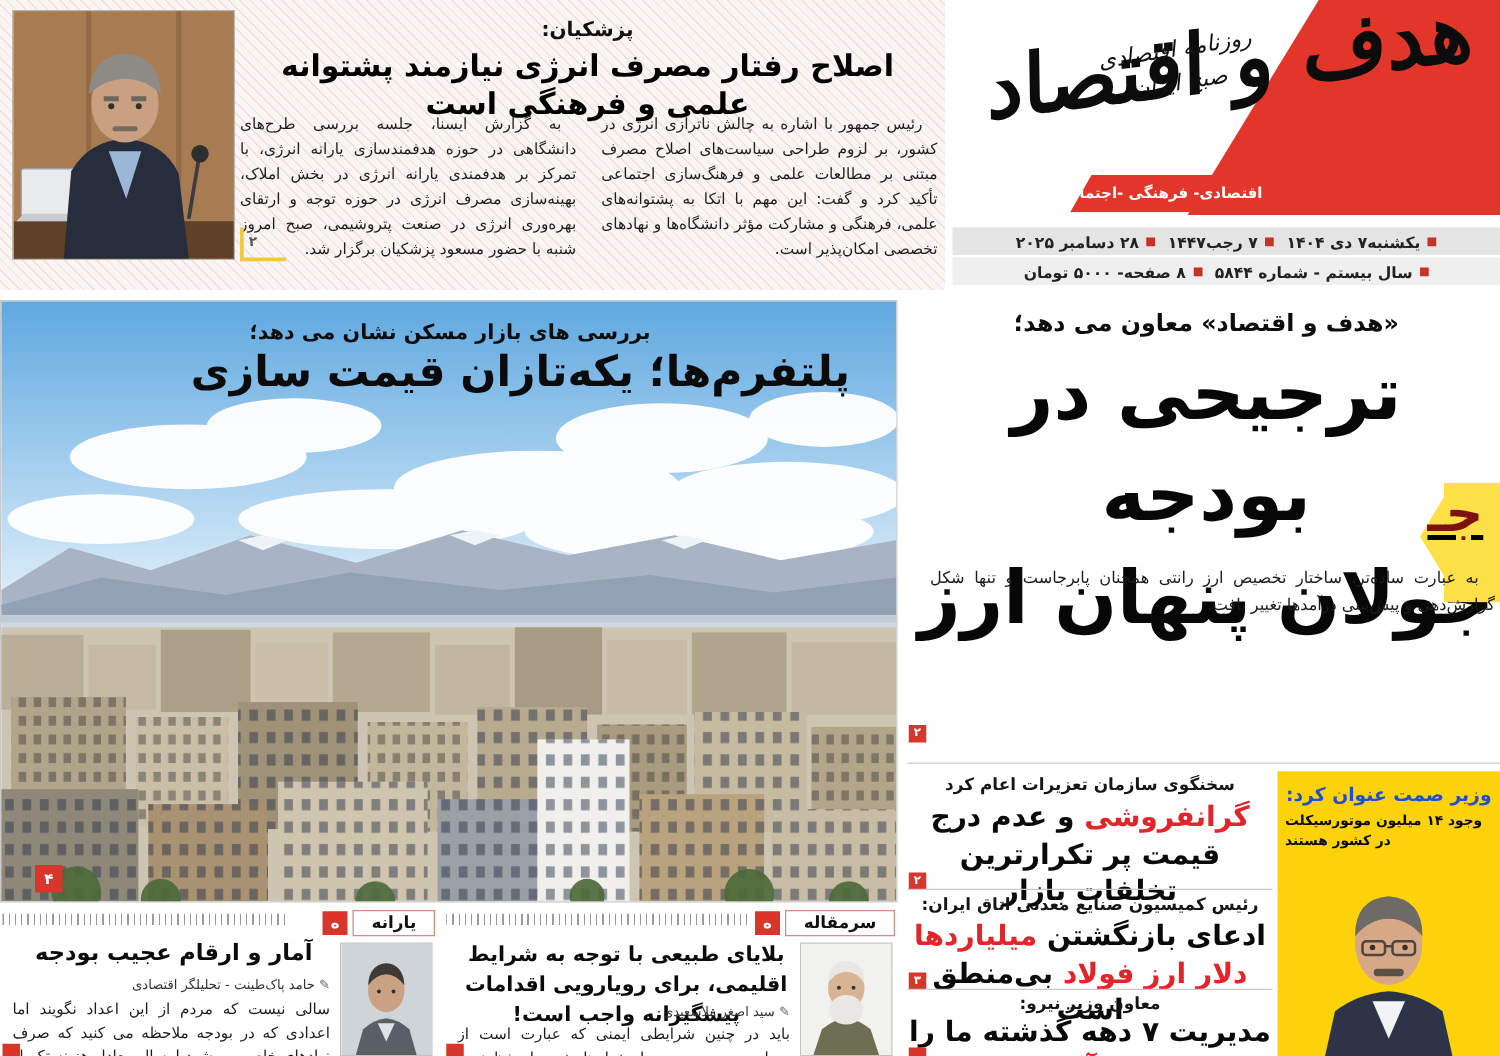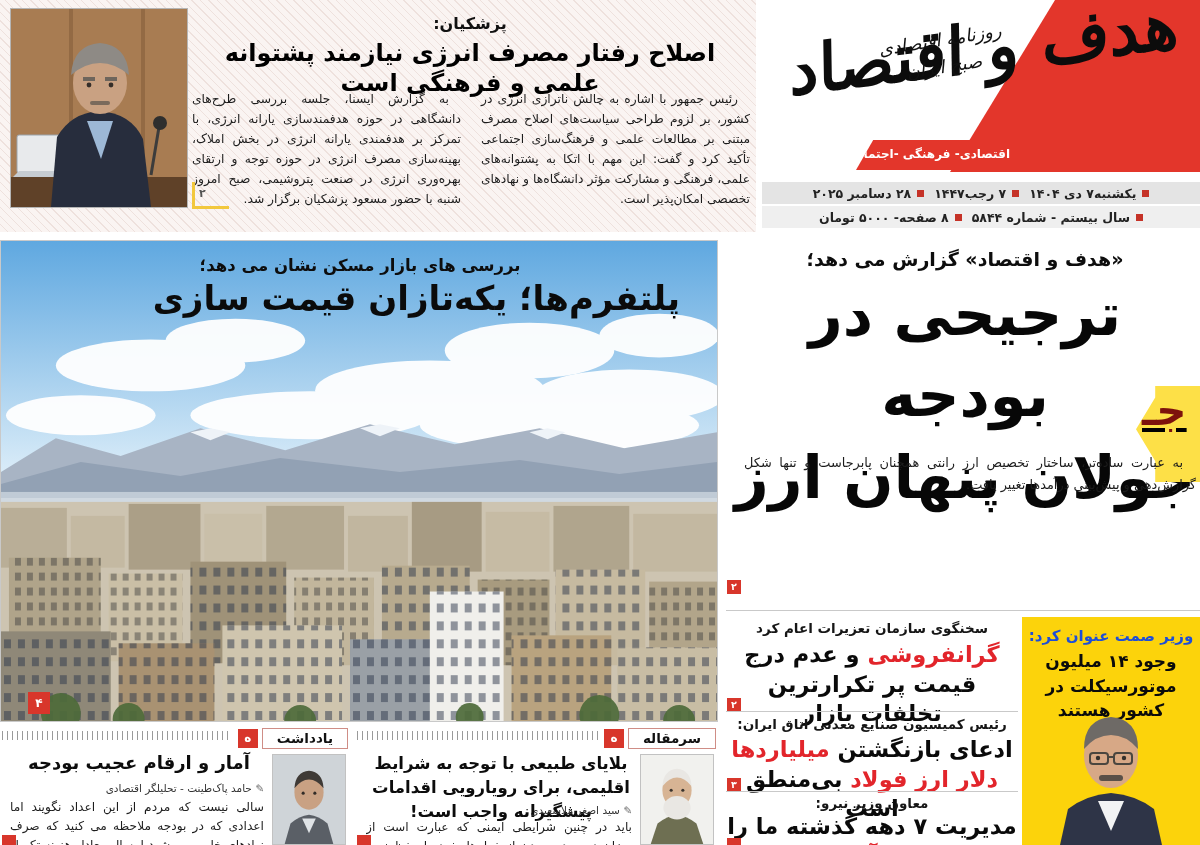--- a/index.html
+++ b/index.html
@@ -56,21 +56,21 @@
   .hr{height:1px;background:#c9c9c9;}
 
   
   .mc-kicker{width:292px;text-align:center;font-size:13.5px;font-weight:bold;color:#161616;}
   .mc-head{width:292px;text-align:center;font-size:22.5px;font-weight:800;color:#0a0a0a;line-height:1.32;}
   .red-txt{color:#e2252b;}
 
   
   .minister{left:1022px;top:617px;width:178px;height:228px;background:#fcd30b;overflow:hidden;}
   .min-kicker{position:absolute;left:0;top:10px;width:100%;text-align:center;color:#1d4ed8;font-size:15px;font-weight:bold;}
-  .min-head{position:absolute;left:0;top:32px;width:100%;text-align:center;color:#0b0b0b;font-size:17px;font-weight:bold;line-height:1.45;padding:0 6px;box-sizing:border-box;}
+  .min-head{position:absolute;left:0;top:32px;width:100%;text-align:left;color:#0b0b0b;font-size:11px;font-weight:bold;line-height:1.45;padding:0 6px;box-sizing:border-box;}
   .min-photo{position:absolute;left:24px;top:86px;width:130px;height:142px;}
 
   
   .bbox{top:728px;height:117px;background:#fff;}
   .bbox .hatchline{position:absolute;top:3px;right:118px;left:2px;height:9px;
     background:repeating-linear-gradient(90deg,#9a9a9a 0 1px,transparent 1px 5px);}
   .tab{position:absolute;top:0;right:2px;display:flex;align-items:center;gap:4px;}
   .tab .lbl{border:1px solid #cf8d86;background:#fff;color:#111;font-size:13.5px;font-weight:bold;padding:1px 14px 2px;}
   .tab .mini-logo{width:20px;height:19px;background:#d8362b;color:#fff;font-size:12px;font-weight:bold;
     text-align:center;line-height:19px;}
@@ -223,21 +223,21 @@
         <circle cx="300" cy="482" r="16"></circle>
       <circle cx="470" cy="478" r="14"></circle>
         <circle cx="600" cy="476" r="20"></circle>
         <circle cx="680" cy="482" r="16"></circle>
     </g>
   </svg>
   <div class="abs hs-kicker">بررسی های بازار مسکن نشان می دهد؛</div>
   <div class="abs hs-headline">پلتفرم‌ها؛ یکه‌تازان قیمت سازی</div>
   <div class="abs photo-badge">۴</div>
 
-  <div class="abs lead-kicker">«هدف و اقتصاد» گزارش می دهد؛</div>
+  <div class="abs lead-kicker">«هدف و اقتصاد» معاون می دهد؛</div>
   <div class="abs lead-head">
     <div>ترجیحی در بودجه</div>
     <div>جولان پنهان ارز</div>
   </div>
   <div class="abs ribbon">
     <span>جـ</span>
   </div>
   <div class="abs lead-body">
     <p>به عبارت ساده‌تر، ساختار تخصیص ارز رانتی همچنان پابرجاست و تنها شکل گزارش‌دهی و پیش‌بینی درآمدها تغییر یافت.</p>
 
@@ -278,21 +278,21 @@
       <line x1="62" y1="54" x2="68" y2="54" stroke="#4a463f" stroke-width="2"></line>
       <rect x="53" y="72" width="24" height="6" rx="3" fill="#5a5048"></rect>
       <circle cx="52" cy="55" r="2.2" fill="#35302b"></circle>
         <circle cx="78" cy="55" r="2.2" fill="#35302b"></circle>
     </svg>
   </div>
 
   <div class="abs bbox" style="left:0;width:350px;">
     <div class="hatchline"></div>
     <div class="tab">
-      <span class="lbl">یادداشت</span>
+      <span class="lbl">یارانه</span>
       <span class="mini-logo">ه</span>
     </div>
     <svg class="auth-photo" viewBox="0 0 74 91" preserveAspectRatio="none">
       <rect width="74" height="91" fill="#cfd4d8"></rect>
       <path d="M12 91 L18 70 Q27 62 37 61 Q47 62 56 70 L62 91 Z" fill="#5a5f66"></path>
       <polygon points="30,65 37,80 44,65" fill="#dfe3e6"></polygon>
       <ellipse cx="37" cy="38" rx="15" ry="18" fill="#c9a183"></ellipse>
       <path d="M22 34 Q23 17 37 16 Q51 17 52 34 Q45 25 37 25 Q29 25 22 34 Z" fill="#3f3a36"></path>
       <circle cx="31" cy="39" r="1.6" fill="#322c27"></circle>
         <circle cx="43" cy="39" r="1.6" fill="#322c27"></circle>

